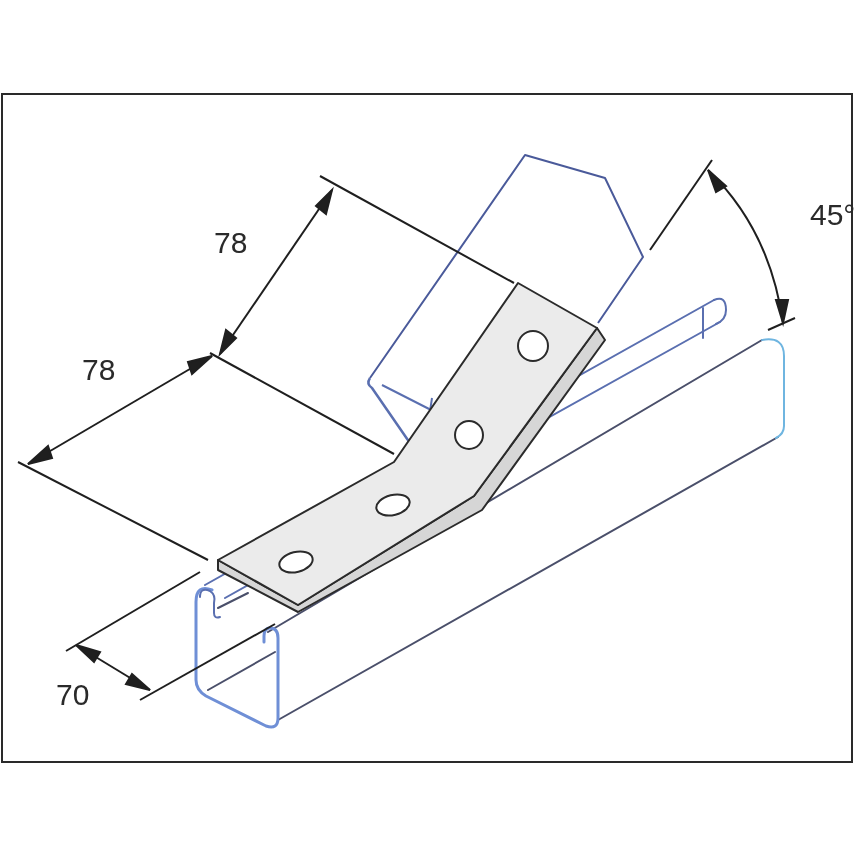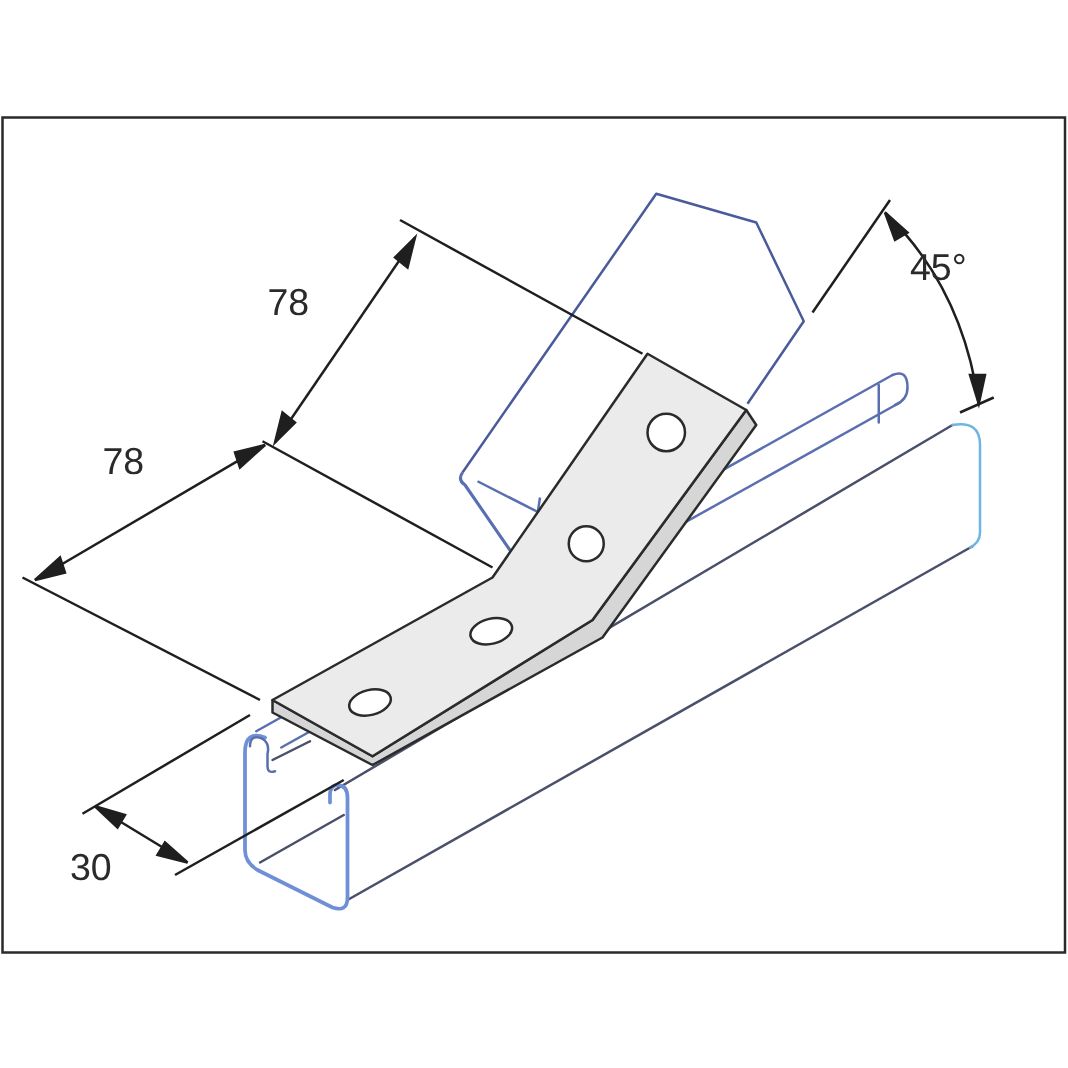--- a/index.html
+++ b/index.html
@@ -83,14 +83,14 @@
     <polygon points="150,690 126,684 132,674"></polygon>
 
     <path d="M708,170 Q770,230 783,323" fill="none"></path>
     <polygon points="708,170 726,186 716,192"></polygon>
     <polygon points="783,323 776,300 788,300"></polygon>
   </g>
 </svg>
 
 <div class="dim-label" style="left:214px; top:228px;">78</div>
 <div class="dim-label" style="left:82px; top:355px;">78</div>
-<div class="dim-label" style="left:56px; top:680px;">30</div>
-<div class="dim-label" style="left:728px; top:200px;">45°</div>
+<div class="dim-label" style="left:56px; top:680px;">70</div>
+<div class="dim-label" style="left:810px; top:200px;">45°</div>
 
 </body></html>

